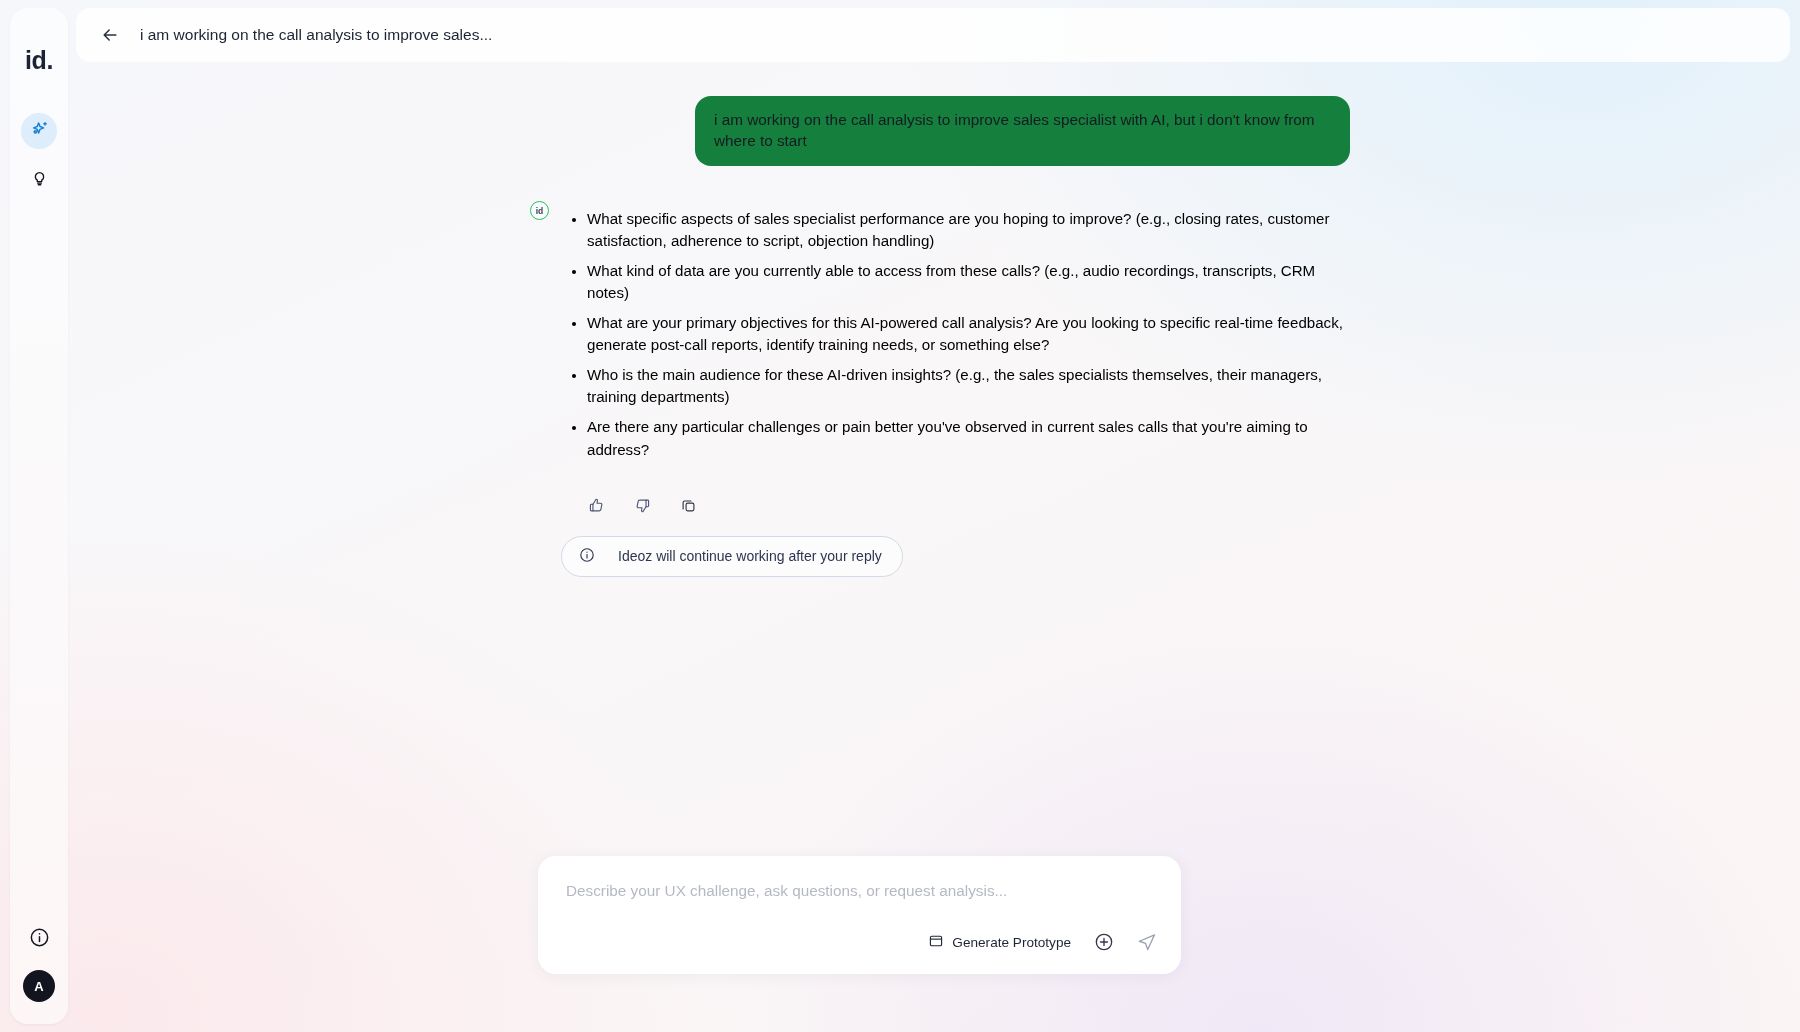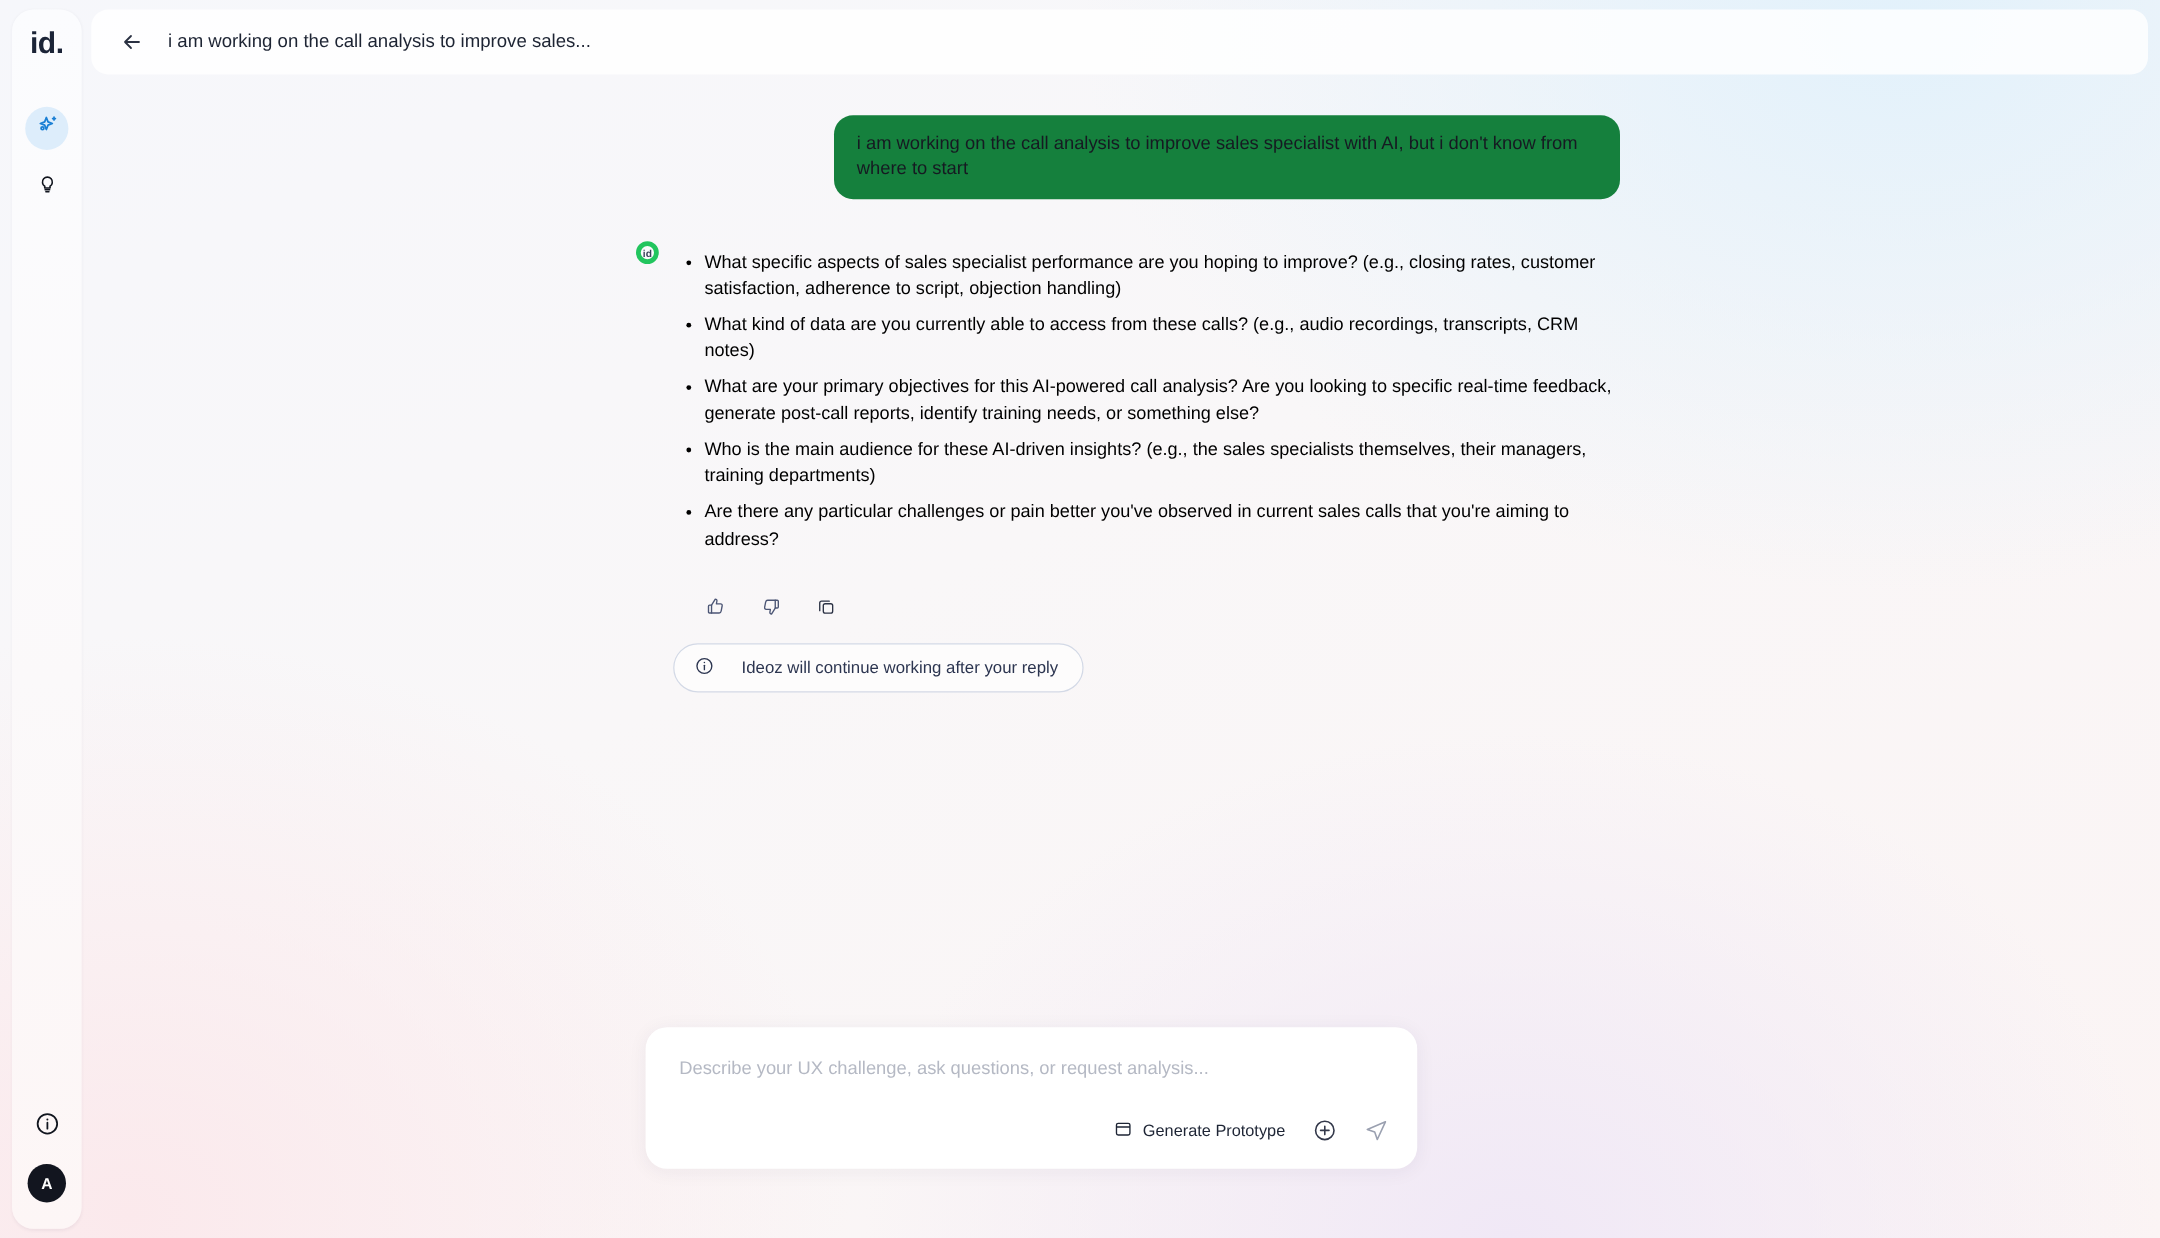--- a/index.html
+++ b/index.html
@@ -28,21 +28,21 @@
     width: 58px;
     height: 1016px;
     background: linear-gradient(180deg, #fbfcfe 0%, #fbf9fa 55%, #fdf6f6 100%);
     border-radius: 18px;
     box-shadow: 0 1px 3px rgba(18,28,60,0.05);
     display: flex;
     flex-direction: column;
     align-items: center;
   }
   .brand {
-    margin-top: 14px;
+    margin-top: 38px;
     font-size: 25px;
     font-weight: 700;
     color: #1b2437;
     letter-spacing: -0.4px;
   }
   .nav-group {
     margin-top: 38px;
     display: flex;
     flex-direction: column;
     align-items: center;
@@ -113,21 +113,21 @@
 
   .assistant {
     margin-top: 28px;
     display: flex;
     gap: 11px;
   }
   .id-badge {
     flex: 0 0 auto;
     width: 19px; height: 19px;
     border-radius: 50%;
-    border: 4px solid #22c55e;
+    border: 1px solid #22c55e;
     background: #fafbfc;
     color: #39415a;
     font-size: 8.5px;
     font-weight: 700;
     display: flex; align-items: center; justify-content: center;
     margin-top: 7px;
   }
   .assistant-body { flex: 1; }
   .assistant-para {
     font-size: 15.4px;

